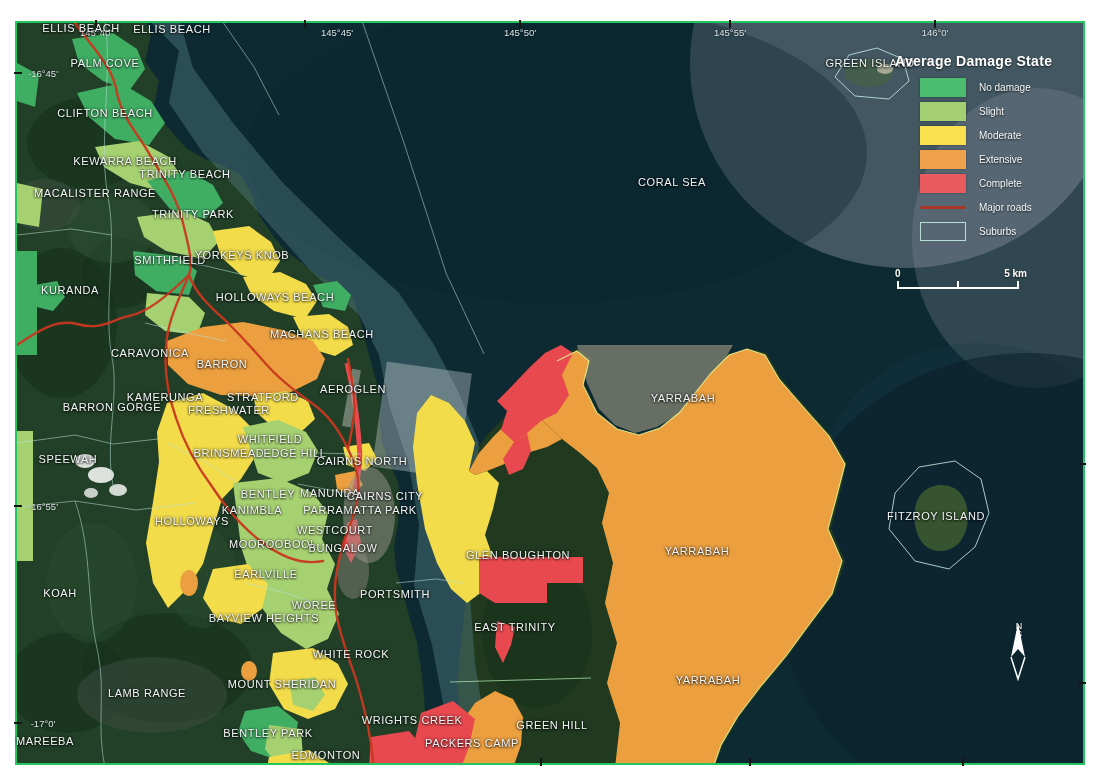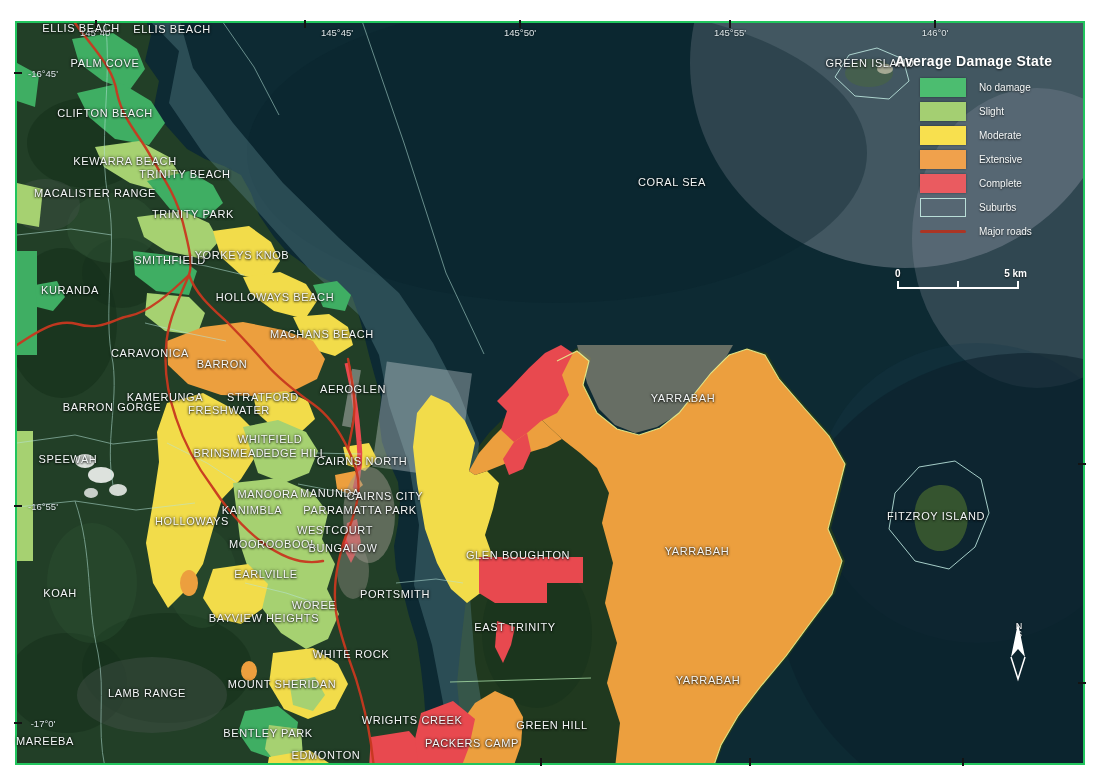--- a/index.html
+++ b/index.html
@@ -200,21 +200,21 @@
         <span class="place" style="left: 336px; top: 366px;">AEROGLEN</span>
         <span class="place" style="left: 148px; top: 374px;">KAMERUNGA</span>
         <span class="place" style="left: 246px; top: 374px;">STRATFORD</span>
         <span class="place" style="left: 95px; top: 384px;">BARRON GORGE</span>
         <span class="place" style="left: 212px; top: 387px;">FRESHWATER</span>
         <span class="place" style="left: 253px; top: 416px;">WHITFIELD</span>
         <span class="place" style="left: 212px; top: 430px;">BRINSMEAD</span>
         <span class="place" style="left: 278px; top: 430px;">EDGE HILL</span>
         <span class="place" style="left: 345px; top: 438px;">CAIRNS NORTH</span>
         <span class="place" style="left: 51px; top: 436px;">SPEEWAH</span>
-        <span class="place" style="left: 251px; top: 471px;">MANOORA</span>
+        <span class="place" style="left: 251px; top: 471px;">BENTLEY</span>
         <span class="place" style="left: 313px; top: 470px;">MANUNDA</span>
         <span class="place" style="left: 368px; top: 473px;">CAIRNS CITY</span>
         <span class="place" style="left: 235px; top: 487px;">KANIMBLA</span>
         <span class="place" style="left: 343px; top: 487px;">PARRAMATTA PARK</span>
         <span class="place" style="left: 175px; top: 498px;">HOLLOWAYS</span>
         <span class="place" style="left: 315px; top: 507px; padding-left: 6px;">WESTCOURT</span>
         <span class="place" style="left: 256px; top: 521px;">MOOROOBOOL</span>
         <span class="place" style="left: 326px; top: 525px;">BUNGALOW</span>
         <span class="place" style="left: 501px; top: 532px;">GLEN BOUGHTON</span>
         <span class="place" style="left: 249px; top: 551px;">EARLVILLE</span>
@@ -281,26 +281,26 @@
           </div>
           <div class="lrow">
             <div class="lkey" style="background: rgb(240, 161, 76);"></div>
             <span class="llabel">Extensive</span>
           </div>
           <div class="lrow">
             <div class="lkey" style="background: rgb(234, 91, 96);"></div>
             <span class="llabel">Complete</span>
           </div>
           <div class="lrow">
+            <div class="lkey line" style="background: rgb(171, 53, 36);"></div>
+            <span class="llabel">Major roads</span>
+          </div>
+          <div class="lrow">
             <div class="lkey outline" style="border-color: rgb(185, 222, 216);"></div>
             <span class="llabel">Suburbs</span>
-          </div>
-          <div class="lrow">
-            <div class="lkey line" style="background: rgb(171, 53, 36);"></div>
-            <span class="llabel">Major roads</span>
           </div>
         </div>
     </div>
 
     <div id="scalebar">
       <span class="sl s0">0</span>
       <span class="sl s5">5 km</span>
       <div class="bar"></div>
       <div class="bt" style="left:0"></div>
       <div class="bt" style="left:60px"></div>

